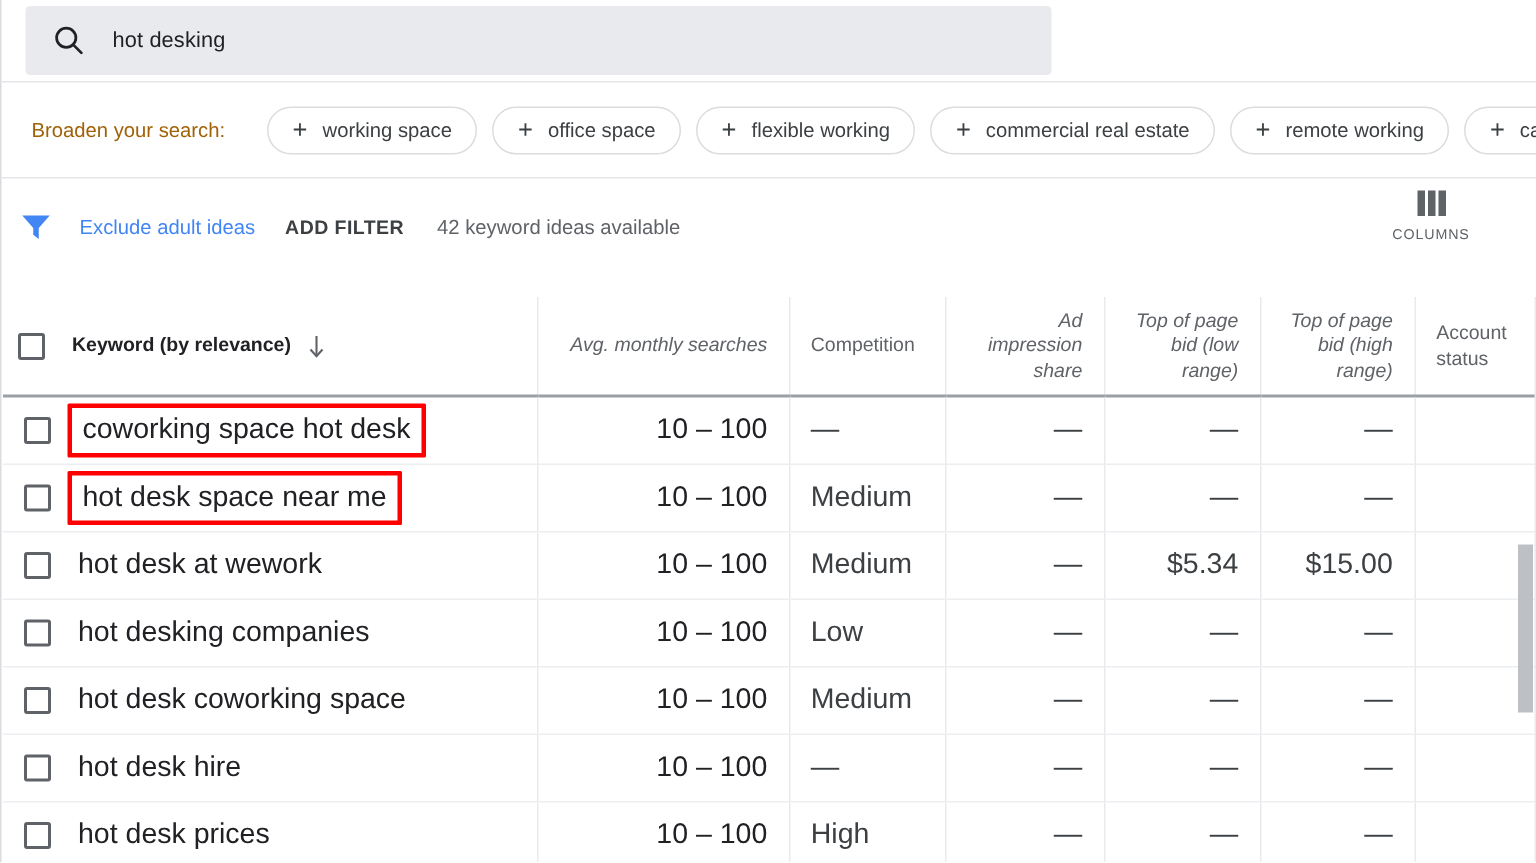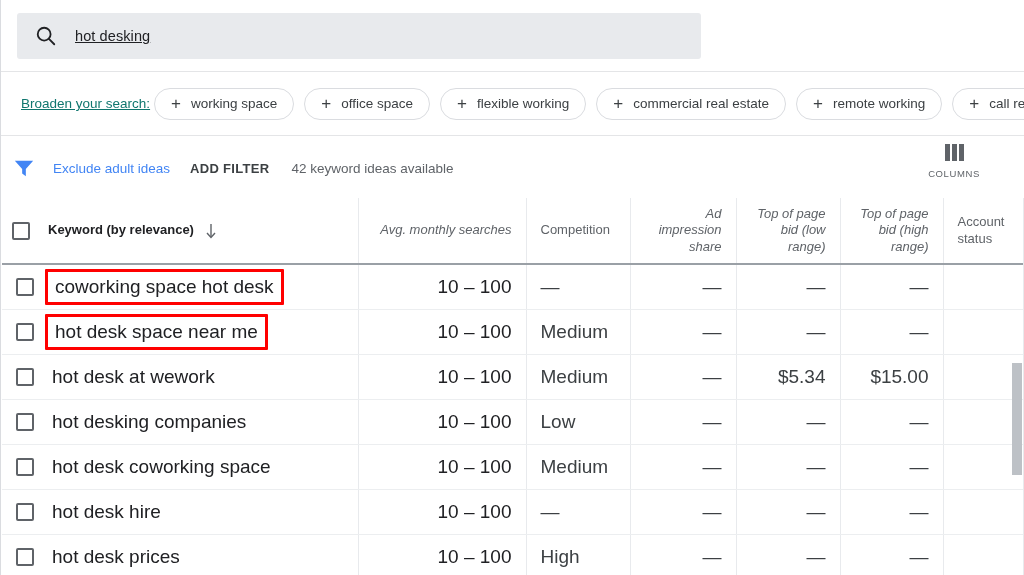--- a/index.html
+++ b/index.html
@@ -16,26 +16,25 @@
   #app {
     position: relative;
     width: 1024px; height: 575px;
     background: #fff;
     border-left: 1px solid #dadce0;
     overflow: hidden;
   }
 
   
   .search-region {
-    height: 72px;
+    height: 55px;
     border-bottom: 1px solid #e4e5e7;
     display: flex;
     align-items: center;
     padding: 0 16px;
-    text-decoration: underline;
   }
   .search-box {
     width: 684px;
     height: 46px;
     background: #e8eaed;
     border-radius: 3px;
     display: flex;
     align-items: center;
     padding: 0 18px;
     cursor: text;
@@ -54,24 +53,23 @@
     height: 64px;
     border-bottom: 1px solid #e4e5e7;
     display: flex;
     align-items: center;
     padding-left: 20px;
     white-space: nowrap;
     overflow: hidden;
   }
   .broaden-label {
     font-size: 13.5px;
-    color: #0f766e;
-    margin-right: 4px;
+    color: #a16207;
+    margin-right: 28px;
     flex: 0 0 auto;
-    text-decoration: underline;
   }
   .chips { display: flex; align-items: center; flex: 0 0 auto; }
   .chip {
     height: 32px;
     border: 1px solid #dadce0;
     border-radius: 16px;
     display: inline-flex;
     align-items: center;
     padding: 0 16px;
     margin-right: 10px;

